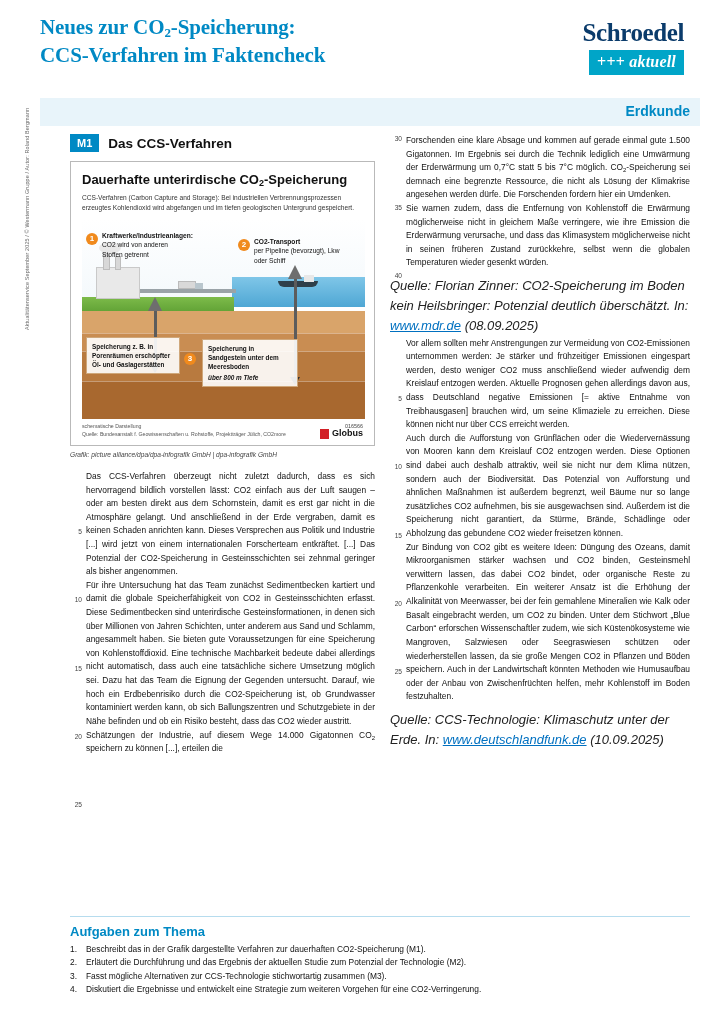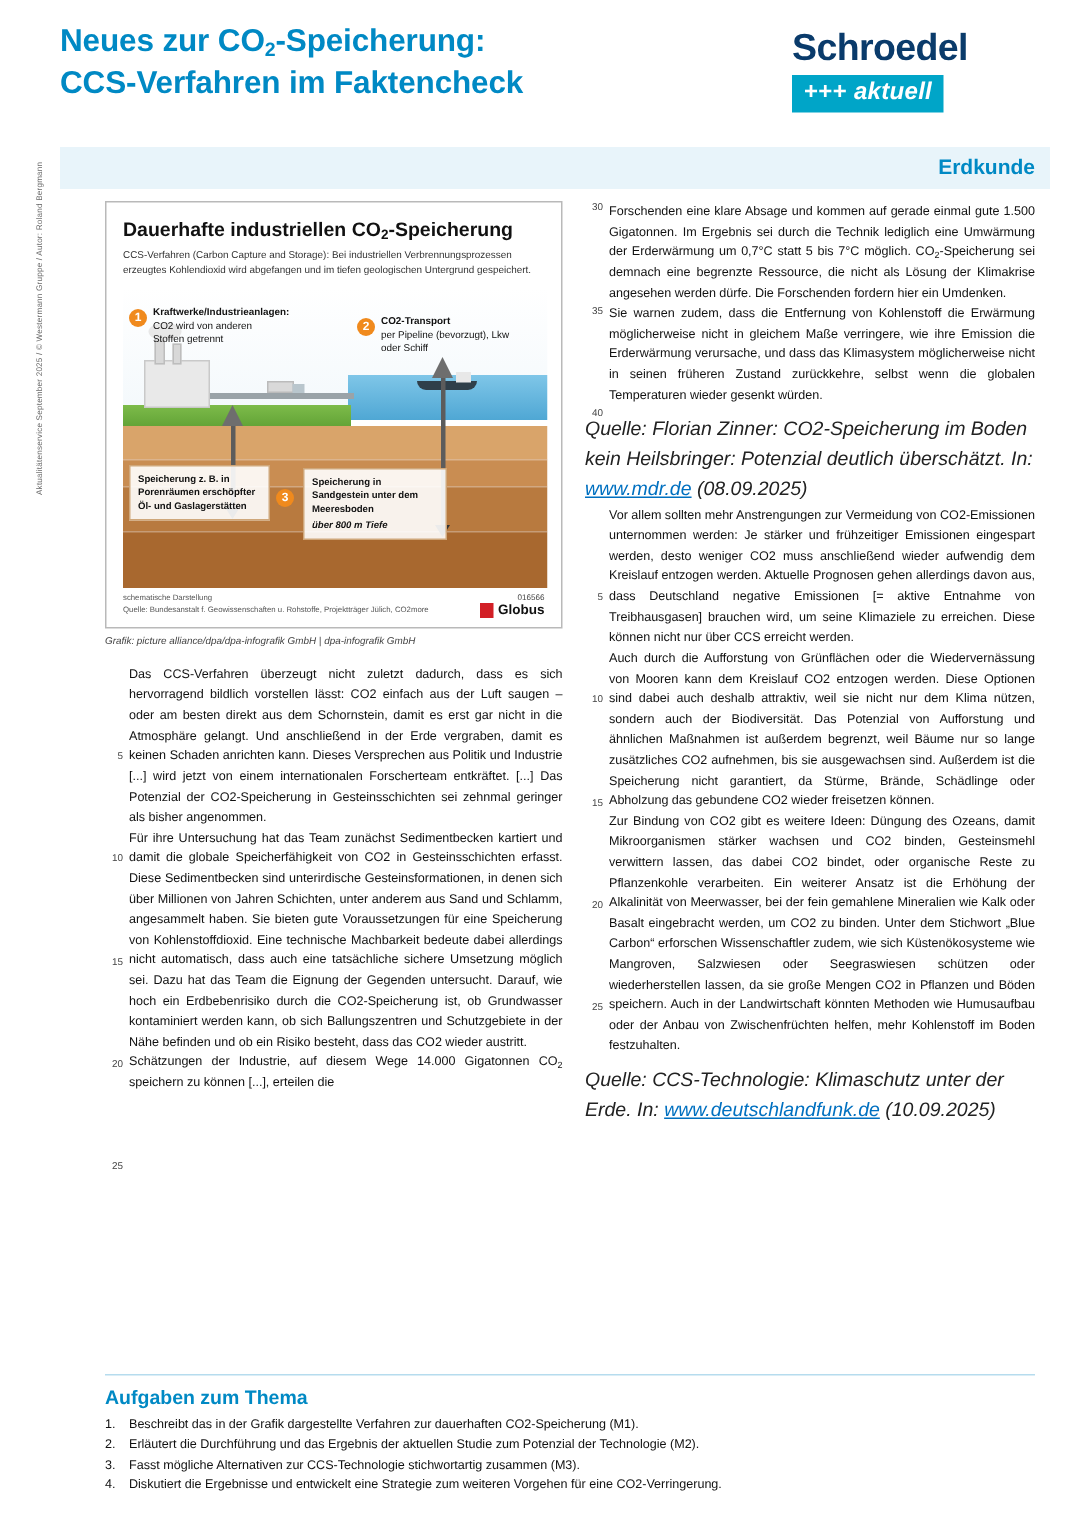--- a/index.html
+++ b/index.html
@@ -15,35 +15,36 @@
   .page {
     position: absolute;
     left: 0; top: 0;
     width: 720px; height: 1019px;
     background: #ffffff;
   }
   
   .header {
     position: absolute;
     left: 40px; top: 14px;
-    width: 660px; height: 78px;
+    width: 660px; height: 78px; font-family: Liberation Serif, serif;
   }
   .title {
     font-size: 21px;
     font-weight: bold;
     color: #0089c4;
     line-height: 1.32;
     letter-spacing: -0.1px;
     width: 430px;
   }
   .title sub { font-size: 13px; vertical-align: baseline; position: relative; top: 3px; }
   .logo {
     position: absolute;
-    right: 0; top: 6px;
+    right: 16px; top: 6px;
     width: 172px;
+    text-align: right;
   }
   .logo-main {
     font-size: 25px;
     font-weight: bold;
     color: #0a3b6b;
     letter-spacing: -0.4px;
     line-height: 1;
   }
   .logo-badge {
     margin-top: 5px;
@@ -321,24 +322,28 @@
   </div>
 
   <div class="subject-bar">
     <div class="subject-label">Erdkunde</div>
   </div>
 
   <div class="side-credit">Aktualitätenservice September 2025 / © Westermann Gruppe / Autor: Roland Bergmann</div>
 
   <div class="col-left">
 
+    <div class="mod-head">
+      <span class="mod-tag">M1</span>
+      <span class="mod-title">Das CCS-Verfahren</span>
+    </div>
 
     <div class="info-box">
       <div class="ig-title">
-        <span>Dauerhafte industriellen CO</span><sub>2</sub><span>-Speicherung</span>
+        <span>Dauerhafte unterirdische CO</span><sub>2</sub><span>-Speicherung</span>
       </div>
       <div class="ig-sub">CCS-Verfahren (Carbon Capture and Storage): Bei industriellen Verbrennungsprozessen erzeugtes Kohlendioxid wird abgefangen und im tiefen geologischen Untergrund gespeichert.</div>
 
       <div class="ig-scene">
         <div class="sky"></div>
         <div class="sea"></div>
         <div class="ground-green"></div>
         <div class="layer1"></div>
         <div class="layer2"></div>
         <div class="layer3"></div>

